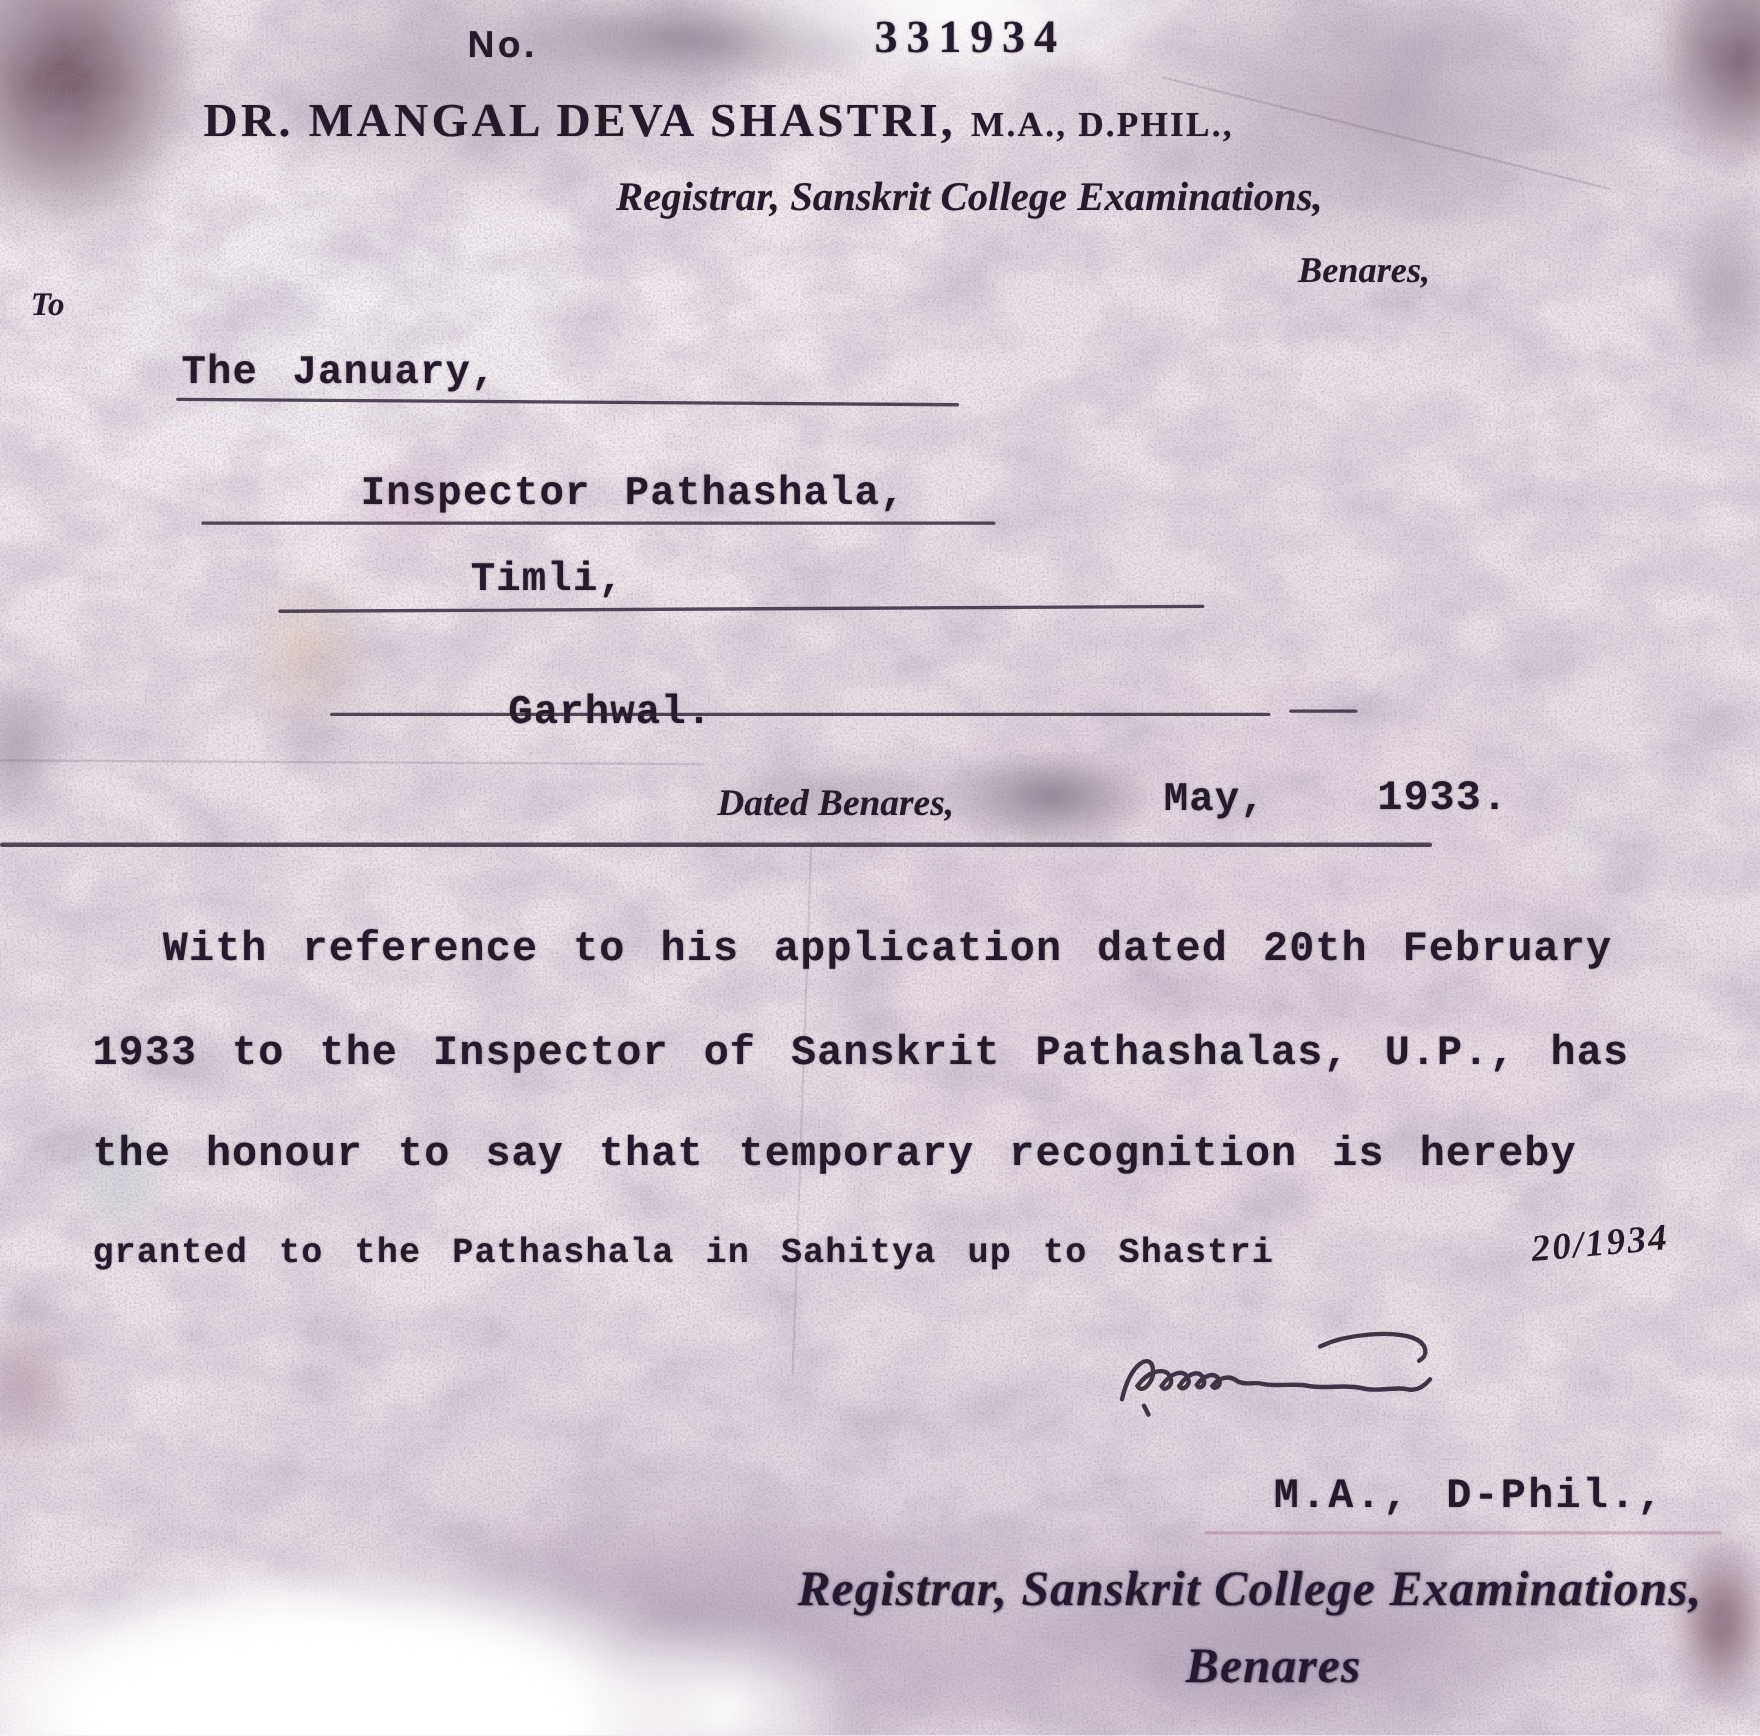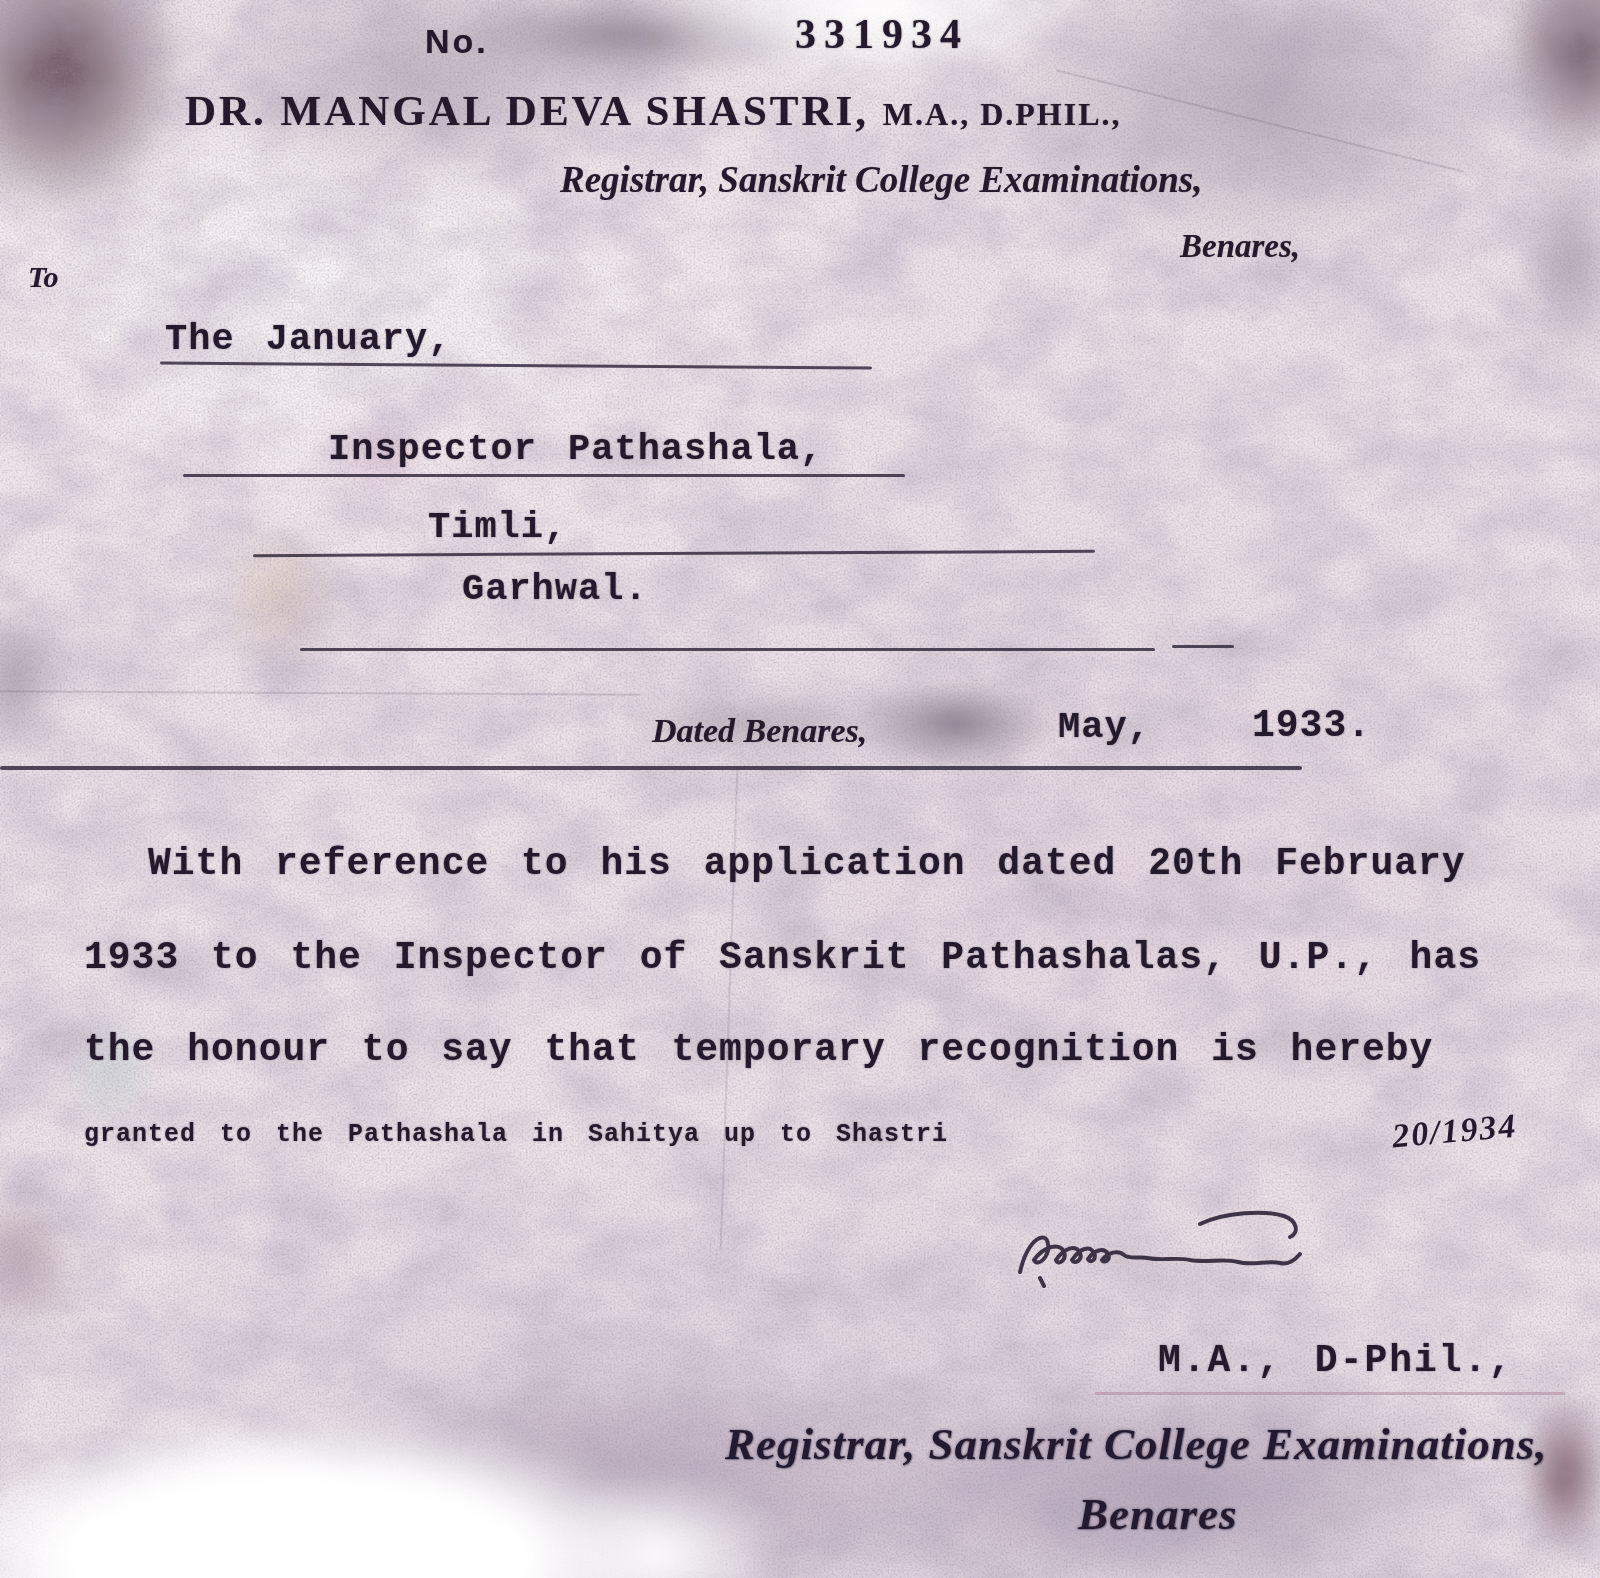--- a/index.html
+++ b/index.html
@@ -91,33 +91,33 @@
     <div class="txt ser ital" style="left:28px;top:260px;font-size:30px;">To</div>
     <div class="txt tw" style="left:165px;top:318px;font-size:37px;">The January,</div>
     <div class="uline" style="left:160px;top:364px;width:712px;transform:rotate(.4deg);"></div>
 
     <div class="txt tw" style="left:328px;top:428px;font-size:37px;">Inspector Pathashala,</div>
     <div class="uline" style="left:183px;top:474px;width:722px;"></div>
 
     <div class="txt tw" style="left:428px;top:506px;font-size:37px;">Timli,</div>
     <div class="uline" style="left:253px;top:552px;width:842px;transform:rotate(-.3deg);"></div>
 
-    <div class="txt tw" style="left:462px;top:568px;font-size:37px;font-family:Liberation Mono, monospace;">Garhwal.</div>
+    <div class="txt tw" style="left:462px;top:627px;font-size:37px;font-family:Liberation Mono, monospace;">Garhwal.</div>
     <div class="uline" style="left:300px;top:648px;width:855px;"></div>
     <div class="uline" style="left:1172px;top:645px;width:62px;"></div>
 
     <div class="txt ser ital" style="left:652px;top:712px;font-size:34px;">Dated Benares,</div>
     <div class="txt tw" style="left:1058px;top:706px;font-size:37px;">May,</div>
     <div class="txt tw" style="left:1252px;top:704px;font-size:38px;">1933.</div>
     <div class="uline" style="left:0;top:766px;width:1302px;height:4px;"></div>
 
     <div class="txt tw" style="left:148px;top:842px;font-size:38px;">With reference to his application dated 20th February</div>
     <div class="txt tw" style="left:84px;top:936px;font-size:38px;">1933 to the Inspector of Sanskrit Pathashalas, U.P., has</div>
     <div class="txt tw" style="left:84px;top:1028px;font-size:38px;">the honour to say that temporary recognition is hereby</div>
-    <div class="txt tw" style="left:84px;top:1120px;font-size:25px;">granted to the Pathashala in Sahitya up to Shastri</div>
+    <div class="txt tw" style="left:84px;top:1120px;font-size:32px;">granted to the Pathashala in Sahitya up to Shastri</div>
     <div class="txt hand" style="left:1392px;top:1112px;font-size:34px;">20/1934</div>
 
     <svg class="signature" style="left:1010px;top:1190px;" width="340" height="120" viewBox="0 0 340 120">
       <g fill="none" stroke="#241a2e" stroke-width="4" stroke-linecap="round" opacity=".85">
         <path d="M190,34 C215,22 255,20 274,26 C288,31 289,43 280,47"></path>
         <path d="M10,82 C18,48 36,40 38,54 C40,66 28,78 24,70 C34,56 50,52 54,62 C57,70 48,76 46,70 C54,58 66,54 70,63 C73,70 64,75 62,70 C70,58 80,55 84,63 C87,70 80,74 78,69 C84,60 94,57 98,64 C101,70 94,74 92,70 C98,62 108,60 114,65 C120,70 130,66 138,68 C152,71 166,67 180,70 C196,73 214,68 228,72 C242,76 258,70 270,73 C278,75 285,70 290,64"></path>
         <path d="M30,88 L34,96"></path>
       </g>
     </svg>
 

